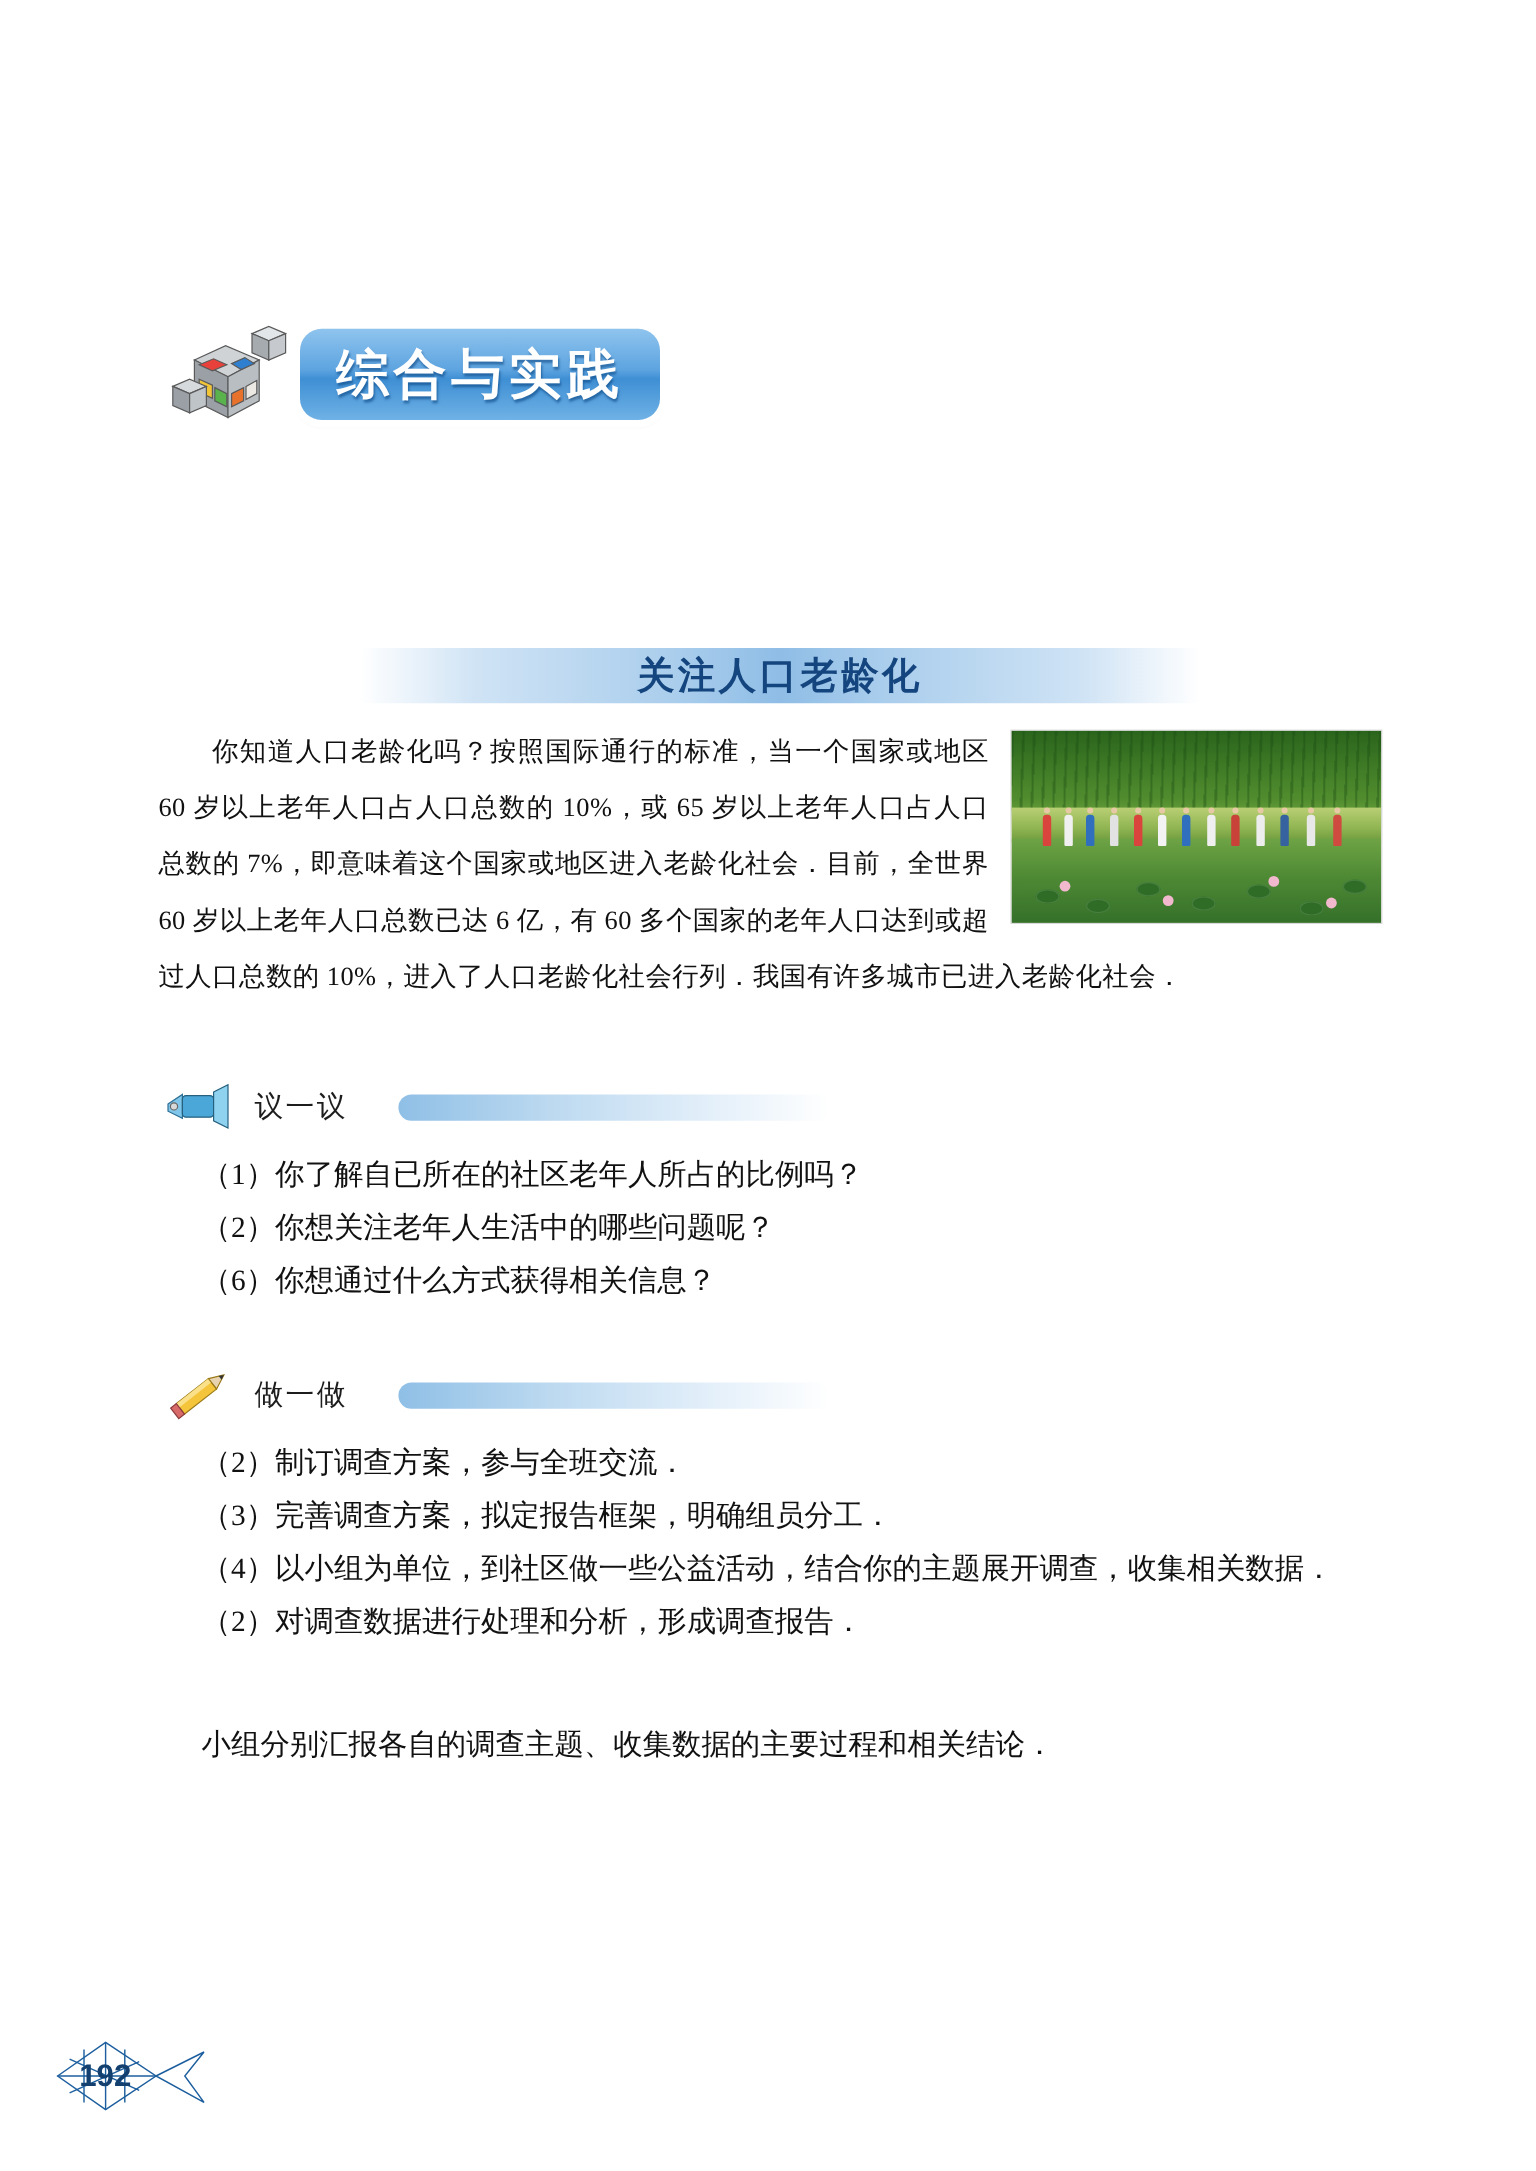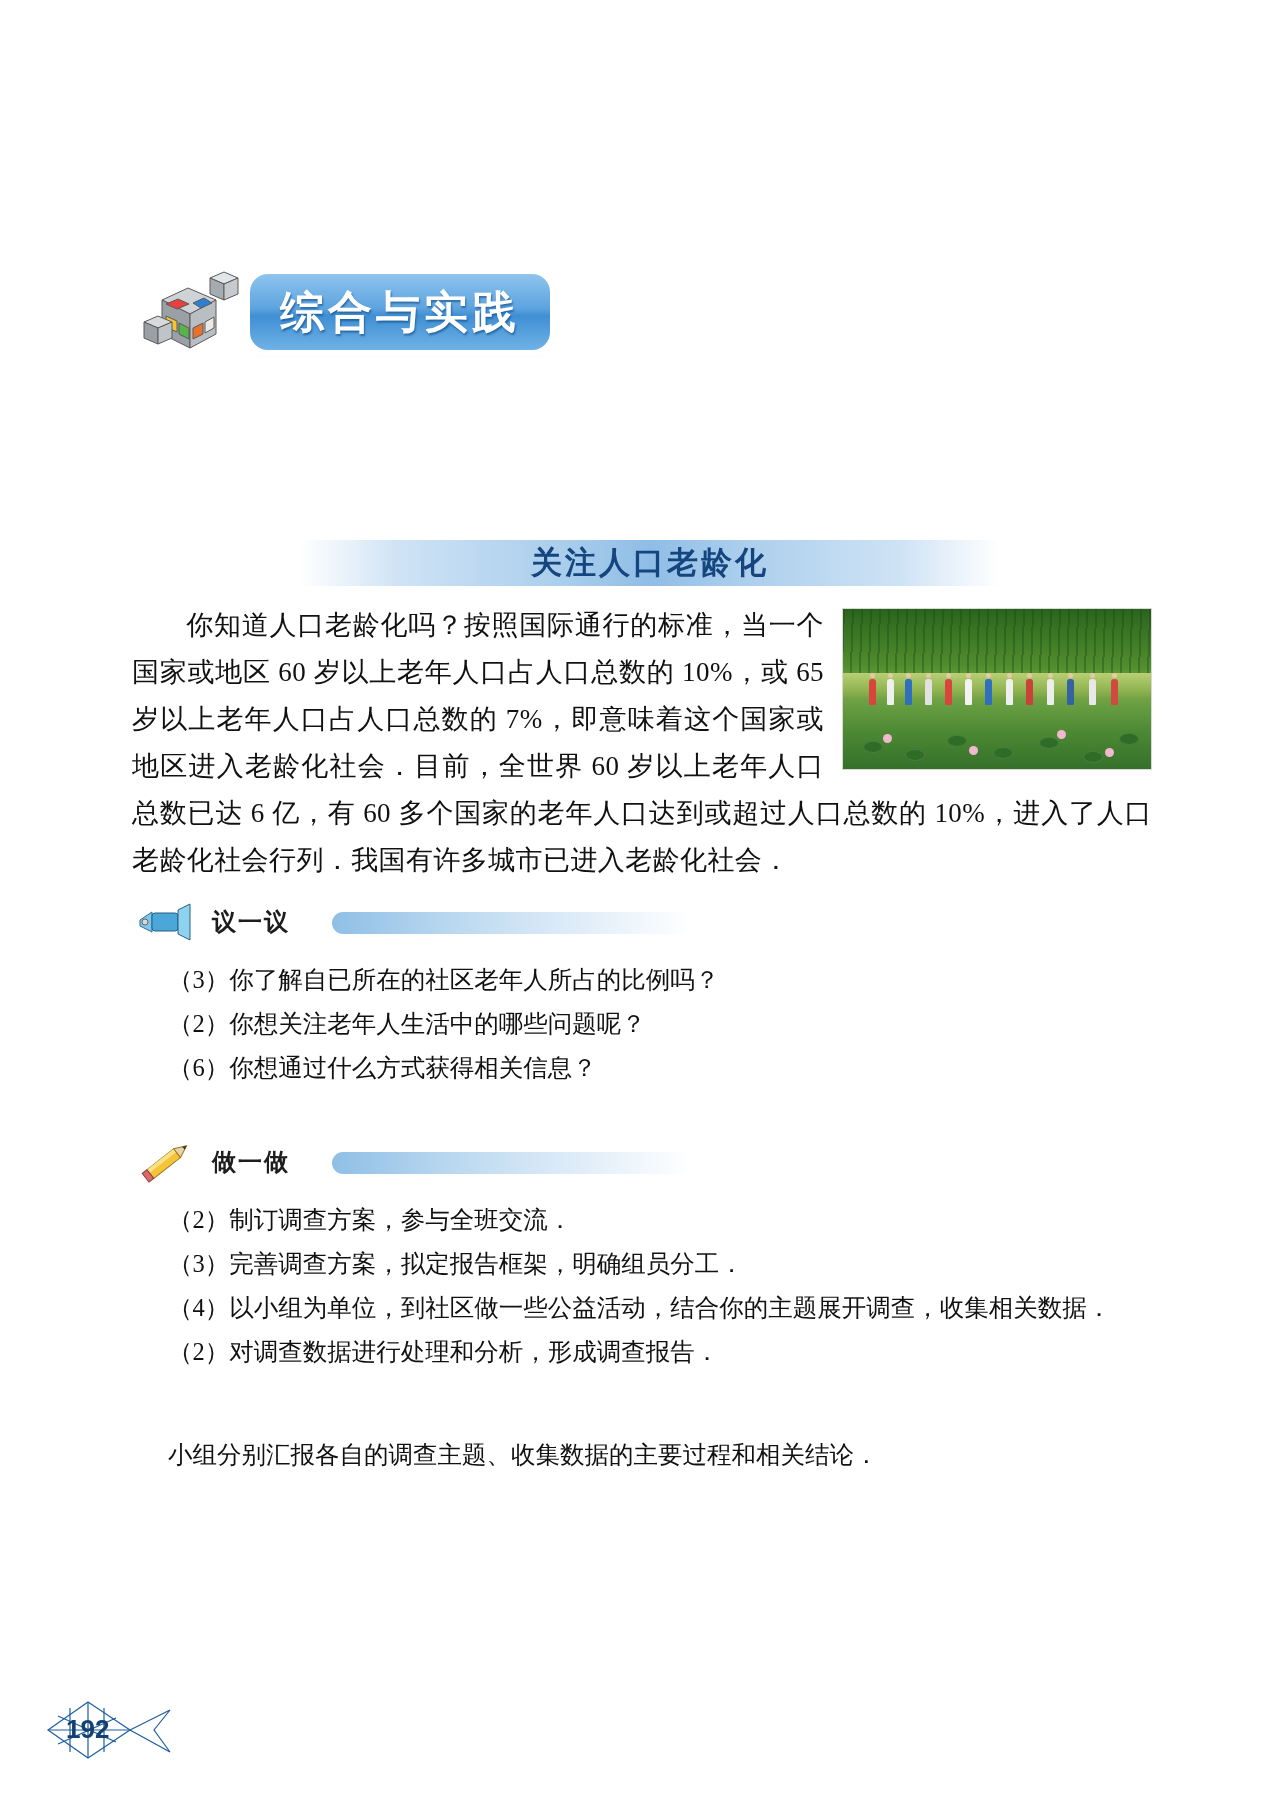--- a/index.html
+++ b/index.html
@@ -76,21 +76,21 @@
     font-family: "Liberation Sans", "DejaVu Sans", sans-serif;
     font-weight: bold;
     font-size: 31px;
     letter-spacing: 3px;
     color: #15457e;
   }
 
   
   .para {
     position: absolute;
-    font-size: 27px;
+    font-size: 22px;
     line-height: 47px;
     letter-spacing: 0.4px;
     text-align: justify;
     color: #111;
   }
   .intro {
     left: 132px;
     top: 602px;
     width: 1020px;
   }
@@ -167,21 +167,21 @@
     left: 0;
     top: 0;
     width: 66px;
     height: 44px;
   }
   .subhead .sh-label {
     position: absolute;
     left: 80px;
     top: 6px;
     font-family: "Liberation Sans", "DejaVu Sans", sans-serif;
-    font-weight: bold;
+    font-weight: normal;
     font-size: 24px;
     letter-spacing: 2px;
     color: #1d1d1d;
   }
   .subhead .sh-rule {
     position: absolute;
     left: 200px;
     top: 12px;
     right: 0;
     height: 22px;
@@ -303,21 +303,21 @@
         <rect x="20" y="13" width="26" height="18" rx="3" fill="#4aa7d8" stroke="#25607f" stroke-width="1"></rect>
         <path d="M46 10 L58 4 L58 40 L46 34 Z" fill="#8fd2f0" stroke="#25607f" stroke-width="1"></path>
         <circle cx="13" cy="22" r="3" fill="#d9d9d9" stroke="#666" stroke-width="1"></circle>
       </g>
     </svg>
     <div class="sh-label">议一议</div>
     <div class="sh-rule"></div>
   </div>
 
   <div class="list" style="top: 958px;">
-    <div class="li">（3）你了解自已所在的社区老年人所占的比例吗？</div>
+    <div class="li">（1）你了解自已所在的社区老年人所占的比例吗？</div>
     <div class="li">（2）你想关注老年人生活中的哪些问题呢？</div>
     <div class="li">（6）你想通过什么方式获得相关信息？</div>
   </div>
 
   <div class="subhead" style="top: 1140px;">
     <svg class="sh-icon" viewBox="0 0 66 44">
       <g transform="rotate(-38 33 22)">
         <rect x="14" y="17" width="34" height="11" fill="#f4c43a" stroke="#9a7a16" stroke-width="1"></rect>
         <rect x="14" y="17" width="34" height="4" fill="#fbe08a"></rect>
         <polygon points="48,17 60,22.5 48,28" fill="#e8d3b0" stroke="#9a7a16" stroke-width="1"></polygon>

